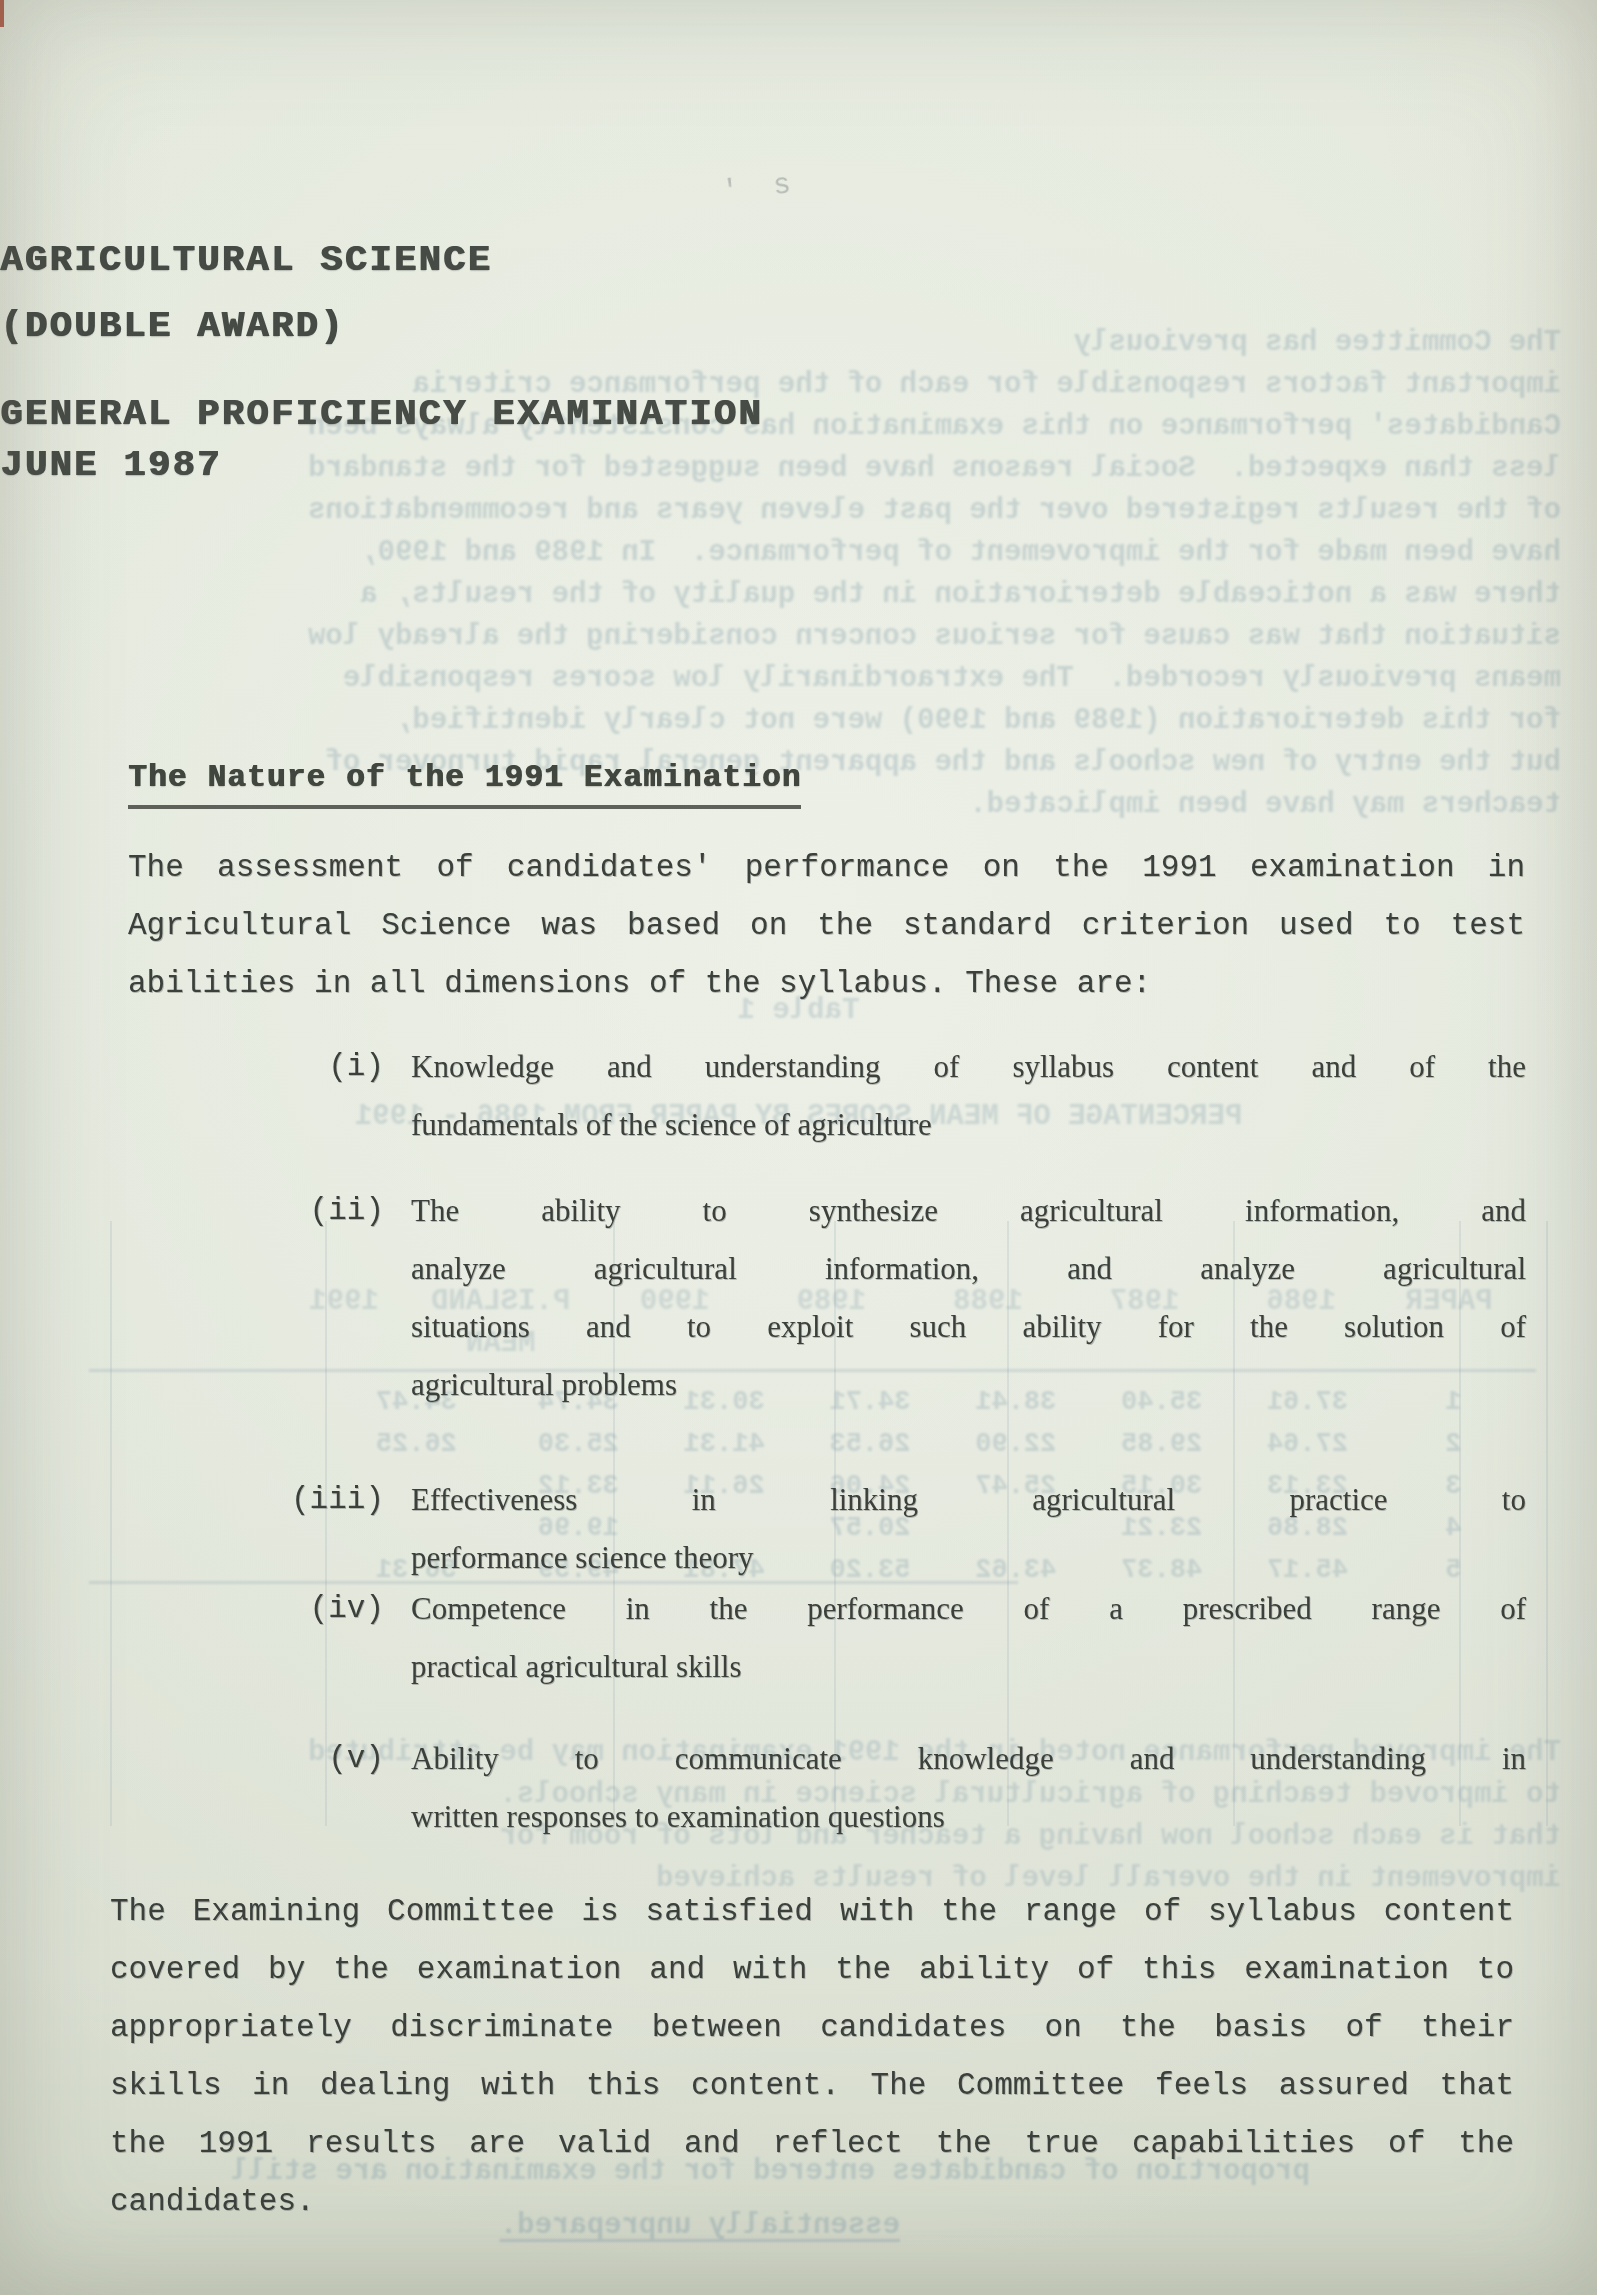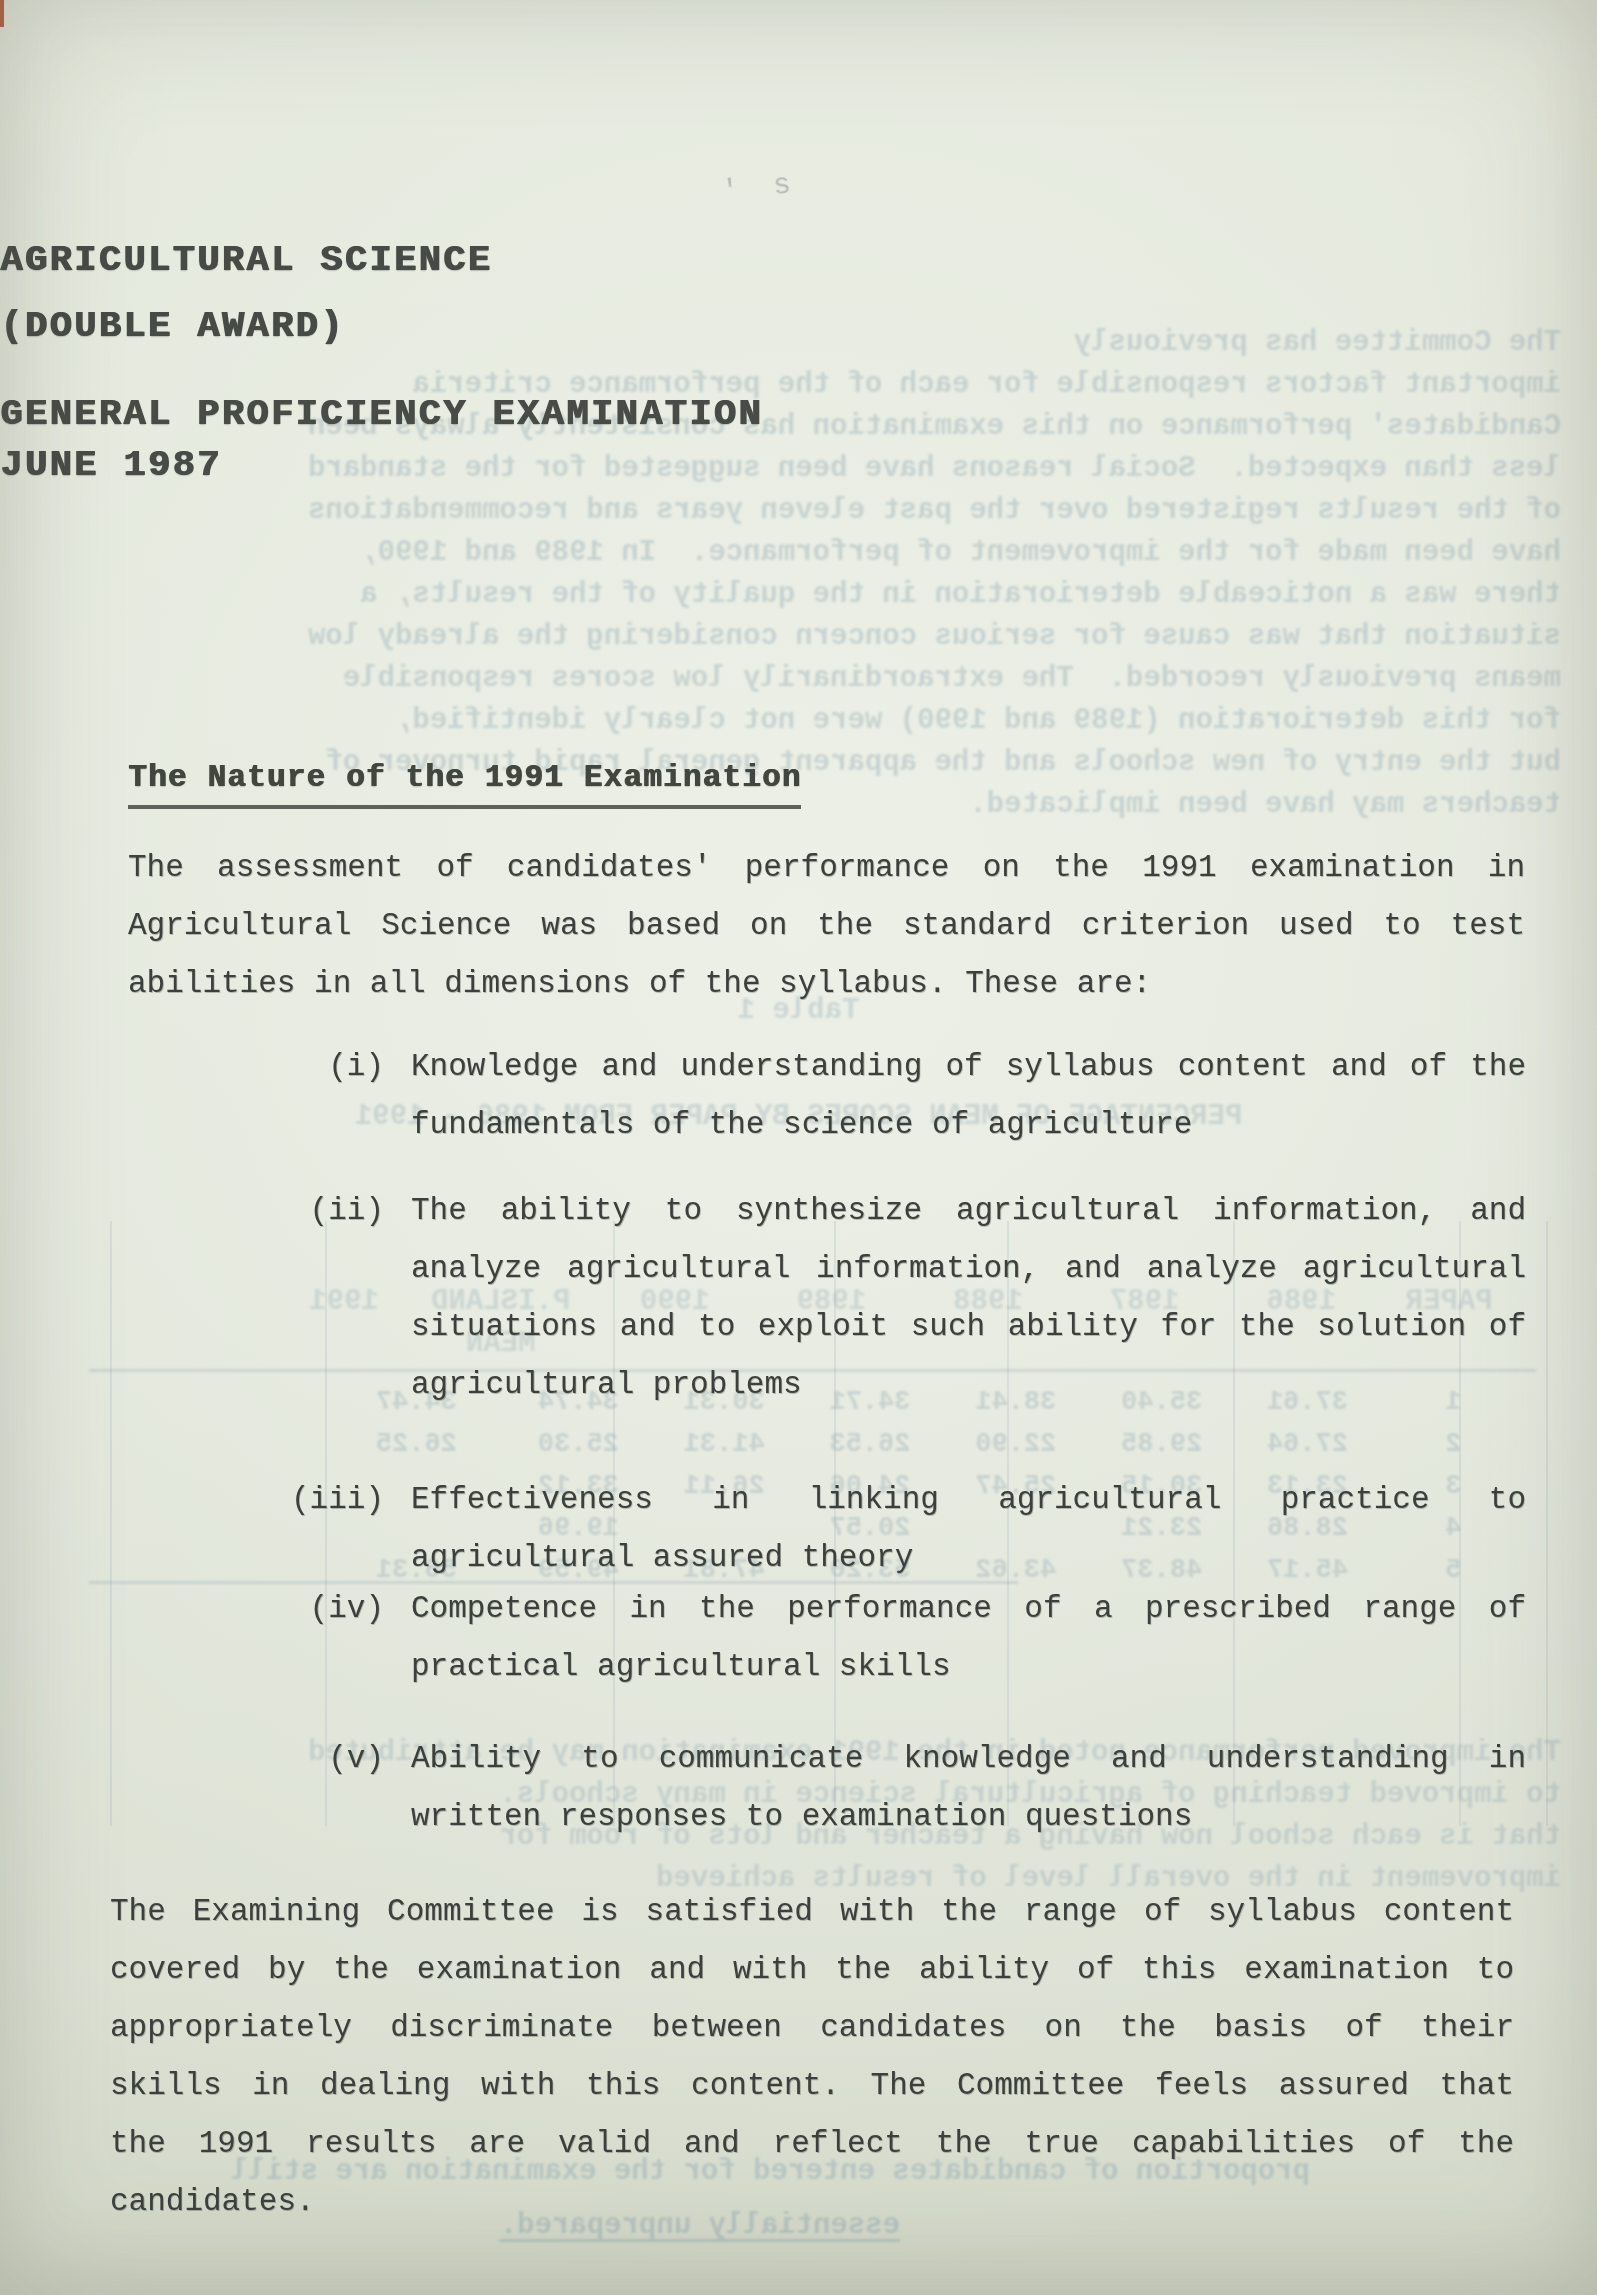--- a/index.html
+++ b/index.html
@@ -32,21 +32,21 @@
   }
   .block{position:absolute;font-size:31px;}
   .block .line{height:58px;line-height:58px;white-space:normal;}
   .j{text-align:justify;text-align-last:justify;}
   #para1{left:128px;top:839px;width:1397px;}
   #closing{left:110px;top:1883px;width:1404px;}
   #list{position:absolute;left:0;top:0;width:1597px;height:0;}
   .list-item{position:absolute;left:0;width:1597px;font-size:31px;}
   .marker{position:absolute;left:256px;width:128px;text-align:right;height:58px;line-height:58px;}
   .item-lines{position:absolute;left:411px;width:1115px;}
-  .item-lines .line{height:58px;line-height:58px;}
+  .item-lines .line{height:58px;line-height:58px;font-family:Liberation Serif, serif;}
   .item-i0{top:1038px;} .item-i1{top:1182px;} .item-i2{top:1471px;}
   .item-i3{top:1580px;} .item-i4{top:1730px;}
   
   .bt{position:absolute;transform:scaleX(-1);color:#87a0ad;opacity:.34;filter:blur(1.3px);
       font-size:29px;font-weight:700;}
   .bt .line{height:42px;line-height:42px;white-space:pre;}
   #bt-top{left:36px;top:322px;width:1525px;}
   #bt-tablecap1{left:0;top:990px;width:1597px;text-align:center;opacity:.30;}
   #bt-tablecap2{left:0;top:1096px;width:1597px;text-align:center;opacity:.30;}
   #bt-thead{left:110px;top:1281px;width:1400px;opacity:.28;}
@@ -153,21 +153,21 @@
           <div class="line j">The ability to synthesize agricultural information, and</div>
           <div class="line j">analyze agricultural information, and analyze agricultural</div>
           <div class="line j">situations and to exploit such ability for the solution of</div>
           <div class="line">agricultural problems</div>
         </div>
       </div>
       <div class="list-item item-i2">
         <div class="marker typeset">(iii)</div>
         <div class="item-lines typeset">
           <div class="line j">Effectiveness in linking agricultural practice to</div>
-          <div class="line">agricultural assured theory</div>
+          <div class="line">performance science theory</div>
         </div>
       </div>
       <div class="list-item item-i3">
         <div class="marker typeset">(iv)</div>
         <div class="item-lines typeset">
           <div class="line j">Competence in the performance of a prescribed range of</div>
           <div class="line">practical agricultural skills</div>
         </div>
       </div>
       <div class="list-item item-i4">

